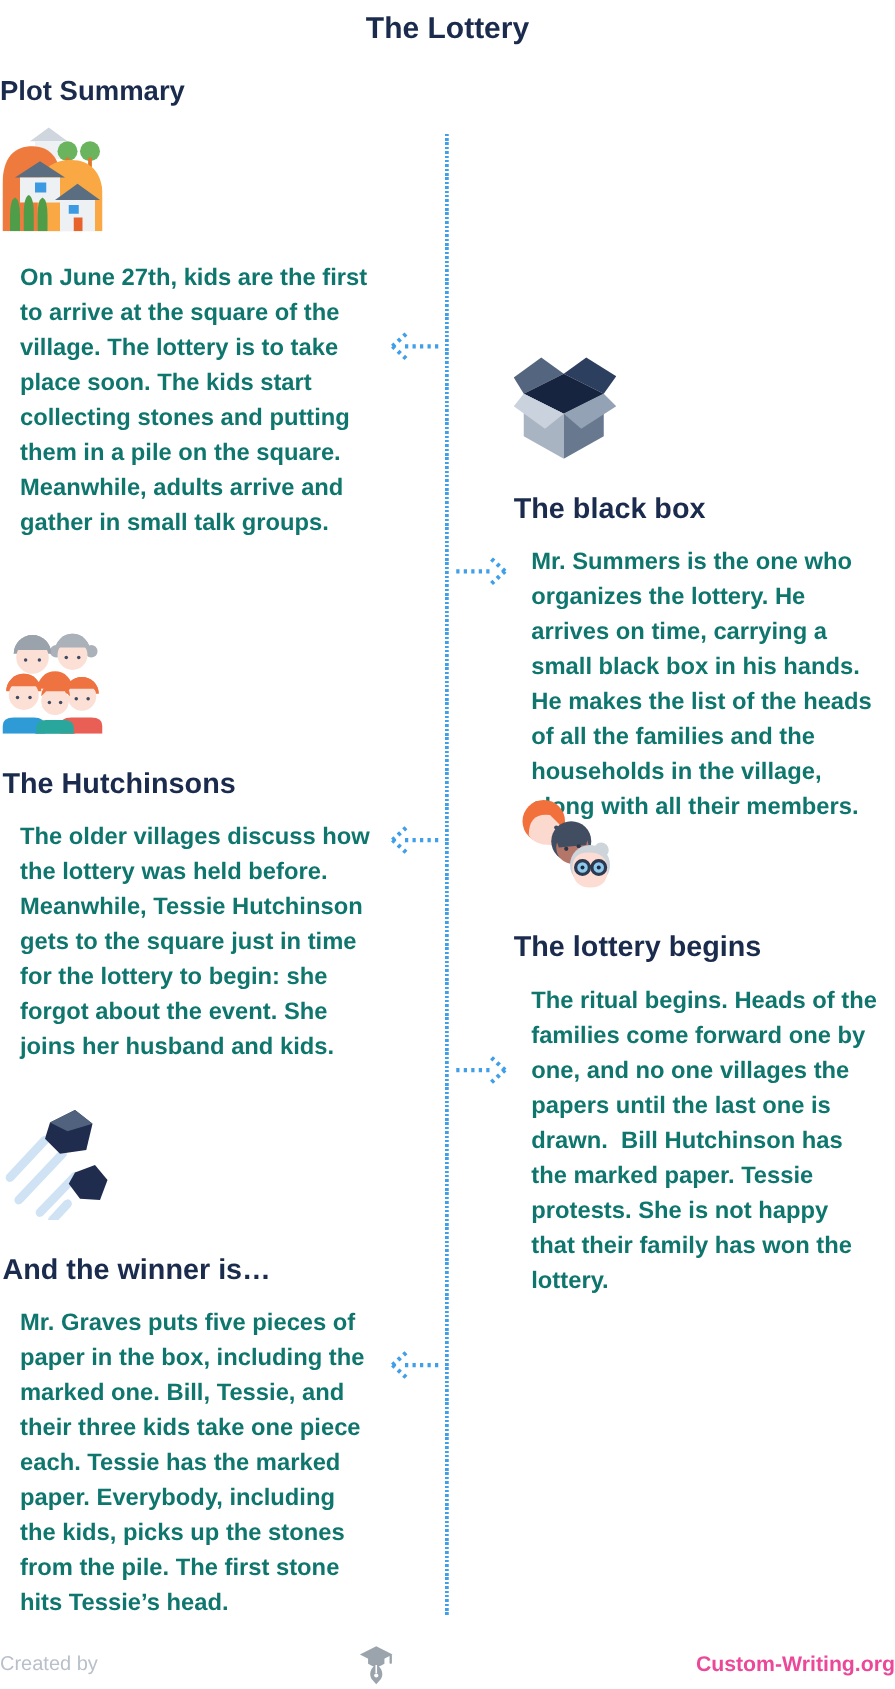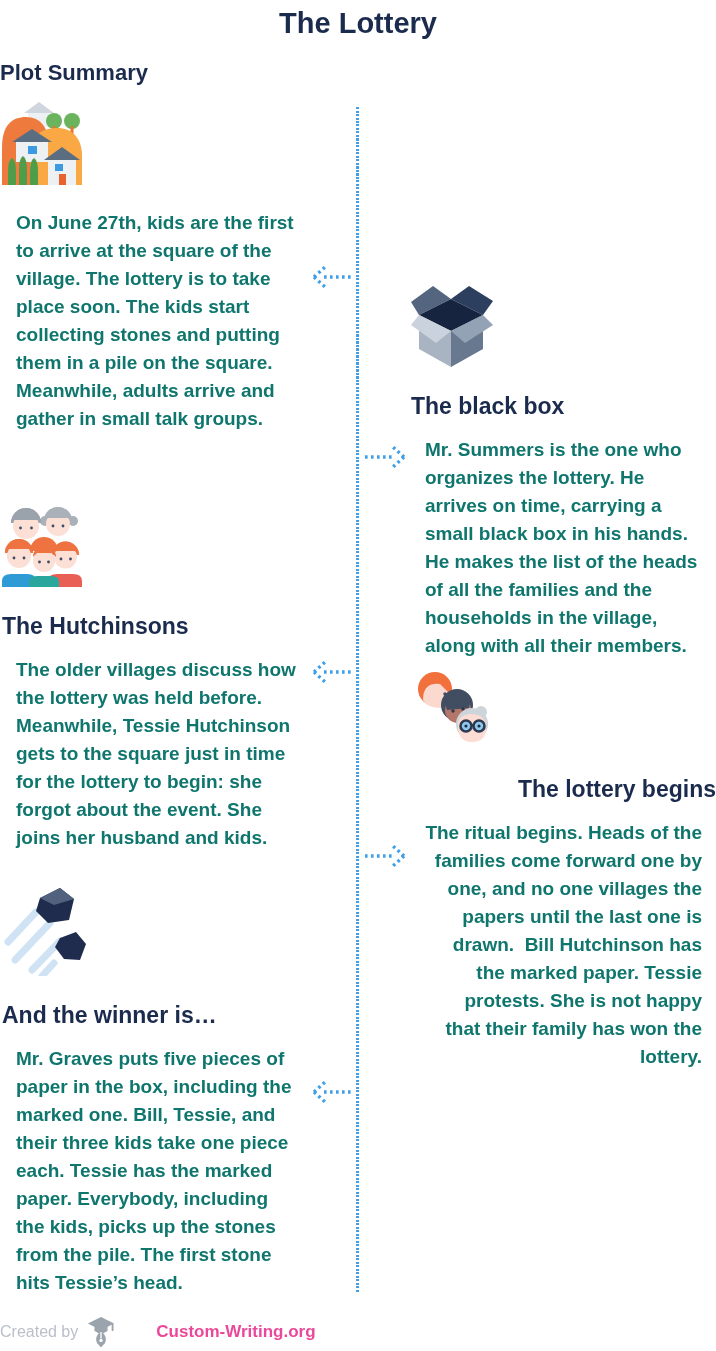--- a/index.html
+++ b/index.html
@@ -2,52 +2,52 @@
 <html><head>
 <meta charset="utf-8">
 <style>
   html,body { margin:0; padding:0; background:#ffffff; }
   .page {
     position:relative; width:716px; height:1351px; background:#ffffff;
     font-family:"Liberation Sans", sans-serif; overflow:hidden;
   }
   .title {
     position:absolute; top:4px; left:0; width:716px; text-align:center;
-    font-size:29px; line-height:38px; font-weight:bold; color:#1b2b4d; margin:0;
+    font-size:24px; line-height:38px; font-weight:bold; color:#1b2b4d; margin:0;
   }
   .subtitle {
     position:absolute; top:59px; left:0; width:716px; text-align:left;
     font-size:22px; line-height:28px; font-weight:bold; color:#1b2b4d; margin:0;
   }
   .timeline-line {
     position:absolute; left:356px; top:107px; width:2.5px; height:1185px;
     background:repeating-linear-gradient(to bottom, #3f9fe8 0 2px, rgba(0,0,0,0) 2px 3.5px);
   }
   .section { position:absolute; }
   .sec-icon { display:block; margin:0 0 24px 0; }
   .section h2 {
     margin:0 0 15px 0; font-size:23px; line-height:30px; font-weight:bold; color:#1b2b4d;
   }
   .section p {
     margin:14px; font-size:19px; line-height:28px; color:#0f766e; white-space:pre-wrap;font-weight:bold;
   }
   .s1 { left:2px;   top:100px; width:313px; }
   .s2 { left:411px; top:283px; width:305px; }
   .s3 { left:2px;   top:493px; width:318px; }
-  .s4 { left:411px; top:666px; width:305px;text-align:right; }
+  .s4 { left:411px; top:634px; width:305px; }
   .s5 { left:2px;   top:886px; width:313px; }
   .arrow { position:absolute; }
   .a1 { left:311px; top:264px; }
   .a2 { left:363px; top:444px; }
   .a3 { left:311px; top:659px; }
   .a4 { left:363px; top:843px; }
   .a5 { left:311px; top:1079px; }
   .footer {
     position:absolute; left:0; top:1316px; width:716px;
-    display:flex; justify-content:flex-start; align-items:center; gap:9px;
+    display:flex; justify-content:space-between; align-items:center; gap:9px;
   }
   .footer .created { font-size:16px; color:#b9c0ca; }
   .footer .brand  { font-size:17px; font-weight:bold; color:#ec4899;margin-left:32px; }
 </style>
 </head>
 <body>
 
 <div class="page">
 
   <h1 class="title">The Lottery</h1>

